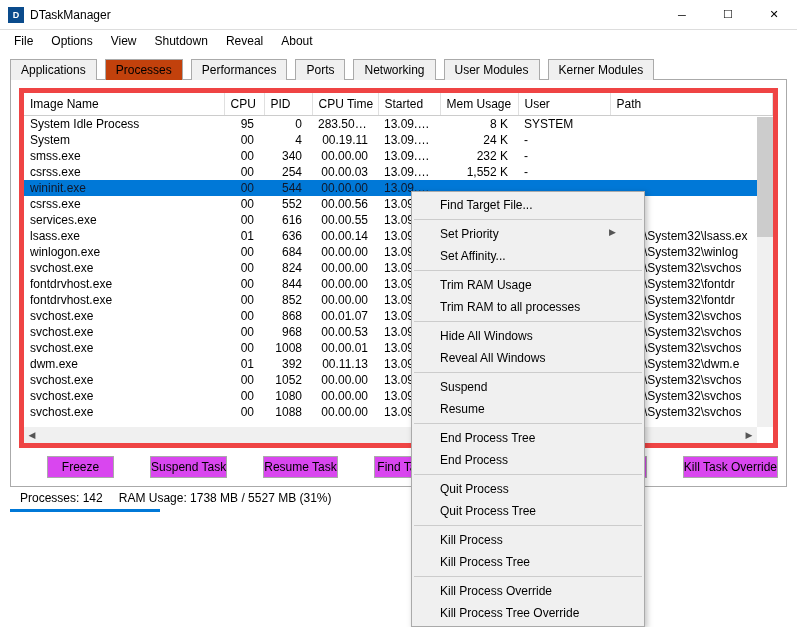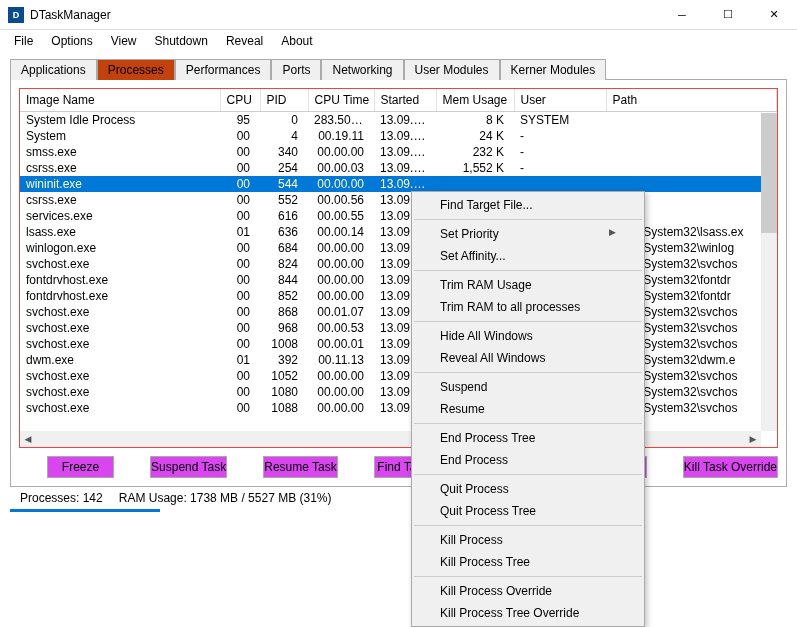--- a/index.html
+++ b/index.html
@@ -39,40 +39,40 @@
   height: 22px;
   display: flex;
   align-items: center;
   padding: 0 6px;
   gap: 2px;
 }
 .menu-item { padding: 2px 8px; cursor: default; }
 .tabs {
   display: flex;
   padding: 6px 10px 0 10px;
-  gap: 0;
+  gap: 8px;
 }
 .tab {
   padding: 3px 10px;
   border: 1px solid #aaa;
   border-bottom: none;
   background: #f0f0f0;
   font-size: 12px;
   position: relative;
   top: 1px;
 }
 .tab.active { background: #c2410c; z-index: 2; }
 .tab-content {
   margin: 0 10px;
   border: 1px solid #aaa;
   padding: 8px;
   background: #fff;
 }
 .table-wrap {
-  border: 1px solid #ef4444;
+  border: 5px solid #ef4444;
   height: 360px;
   position: relative;
   overflow: hidden;
 }
 table { border-collapse: collapse; width: 100%; table-layout: fixed; }
 th {
   text-align: left;
   font-weight: normal;
   padding: 4px 6px;
   border-right: 1px solid #e0e0e0;
@@ -82,21 +82,21 @@
   font-size: 12px;
 }
 td {
   padding: 1px 6px;
   white-space: nowrap;
   overflow: hidden;
   text-overflow: ellipsis;
   font-size: 12px;
   height: 16px;
 }
-tr.selected td { background: #0078d7; color: #fef9c3; }
+tr.selected td { background: #0078d7; color: #0f172a; }
 .col-cpu, .col-pid, .col-cputime, .col-started { text-align: right; padding-right: 10px;}
 .col-mem { text-align: right; padding-right: 10px; }
 .scroll-y {
   position: absolute; right: 0; top: 24px; bottom: 16px; width: 16px;
   background: #f0f0f0;
 }
 .scroll-thumb-y { position: absolute; top: 0; width: 100%; height: 120px; background: #ccc; }
 .scroll-x {
   position: absolute; left: 0; right: 16px; bottom: 0; height: 16px;
   background: #f0f0f0;

